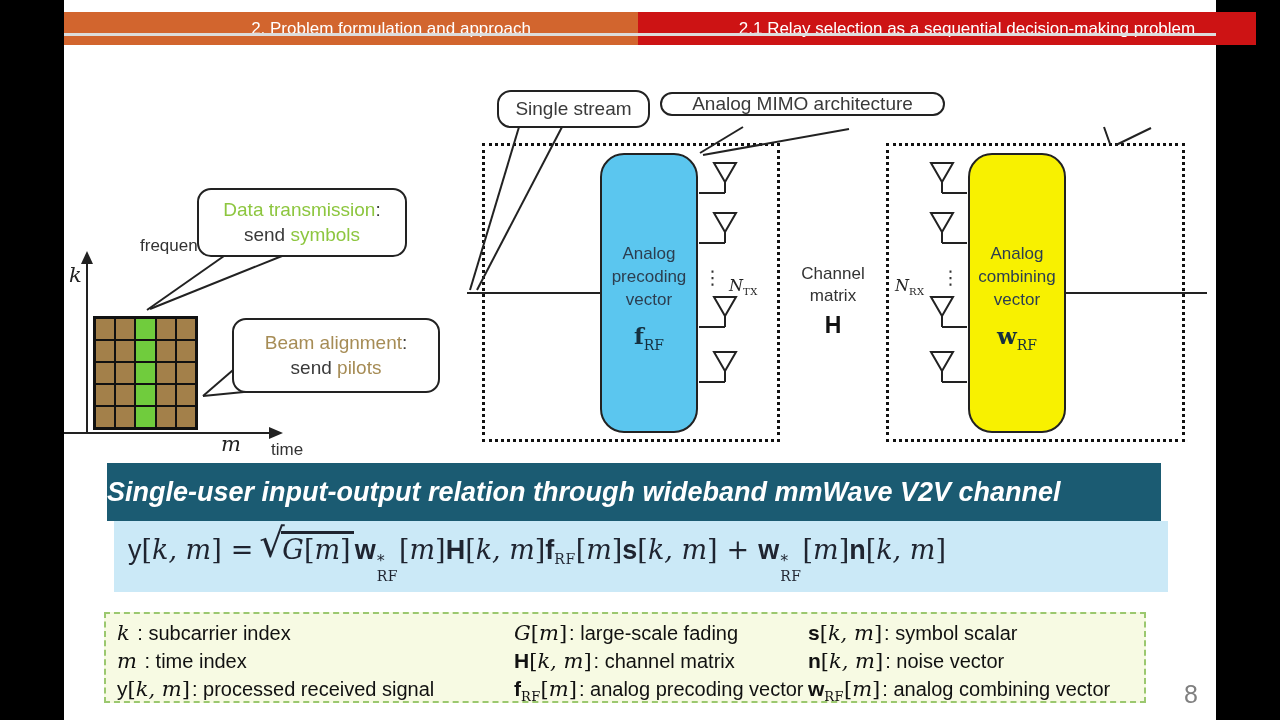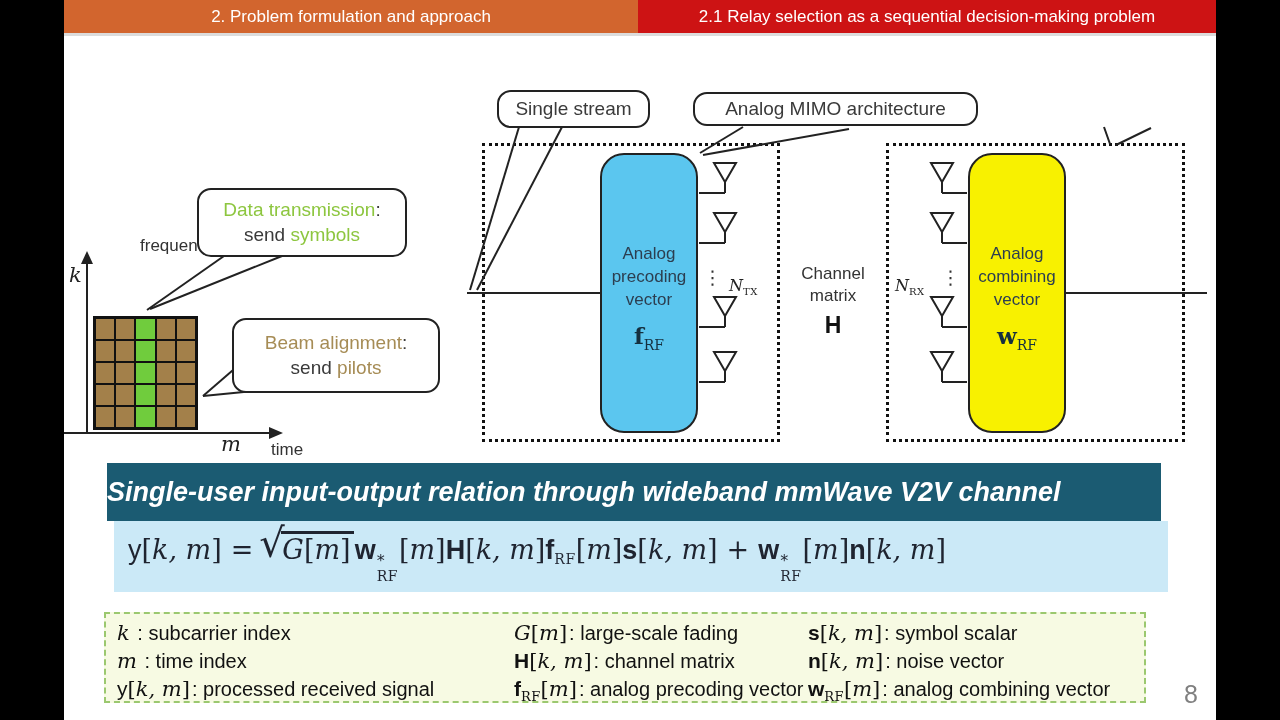--- a/index.html
+++ b/index.html
@@ -2,22 +2,22 @@
 <html style="--letterbox: #000000; --orange-bar: #d2652e; --red-bar: #cd1314; --title: #1a6190; --banner-bg: #1b5b72; --banner-text: #ffffff; --equation-bg: #cbe9f7; --legend-bg: #f7fae3; --legend-border: #9bc86f; --tx-box: #5bc6ef; --rx-box: #f8f100; --grid-brown: #a3804a; --grid-green: #70cc3d; --green-text: #8dc63f; --tan-text: #a68c55;"><head>
 <meta charset="utf-8">
 <style>
   html,body{margin:0;padding:0;background:#000;}
   .page{position:relative;width:1280px;height:720px;background:#fff;overflow:hidden;
         font-family:"Liberation Sans",sans-serif;color:#222;}
   .letterbox{position:absolute;top:0;height:720px;width:64px;background:var(--letterbox,#000);}
   .lb-left{left:0;} .lb-right{left:1216px;}
 
   
-  .hbar{position:absolute;top:0;height:33px;display:flex;align-items:center;justify-content:center;
-        color:#fff;font-size:17px;}
+  .hbar{position:absolute;top:12px;height:33px;display:flex;align-items:center;justify-content:center;
+        color:#fff;font-size:17px;padding-left:40px;}
   .hbar-orange{left:64px;width:574px;background:var(--orange-bar);}
   .hbar-red{left:638px;width:578px;background:var(--red-bar);}
   .hshadow{position:absolute;left:64px;top:33px;width:1152px;height:3px;background:#dcdcdc;}
 
   .title{position:absolute;left:124px;top:56px;font-size:42px;font-weight:bold;color:var(--title);letter-spacing:0.5px;}
 
   
   .axis-label{position:absolute;font-size:17px;color:#333;}
   .math-label{position:absolute;font-family:"DejaVu Serif",serif;font-style:italic;font-size:21px;color:#222;}
   .tfgrid{position:absolute;left:93px;top:316px;width:105px;height:114px;display:grid;border:2px solid #111;box-sizing:border-box;}
@@ -203,21 +203,21 @@
   </div>
 
   <div class="callout" style="left:232px;top:318px;width:208px;height:75px;">
     <div><span class="hl-tan">Beam alignment</span><span>:</span></div>
     <div><span>send </span><span class="hl-tan">pilots</span></div>
   </div>
 
   <div class="callout" style="left:497px;top:90px;width:153px;height:38px;">
     <div>Single stream</div>
   </div>
-  <div class="callout" style="left:693px;top:92px;width:285px;height:34px;">
+  <div class="callout" style="left:660px;top:92px;width:285px;height:24px;">
     <div>Analog MIMO architecture</div>
   </div>
 
   <div class="dotted-box" style="left:482px;top:143px;width:298px;height:299px;"></div>
   <div class="dotted-box" style="left:886px;top:143px;width:299px;height:299px;"></div>
 
   <div class="rf-box" style="left:600px;top:153px;background:var(--tx-box);">
     <div class="bline">Analog</div>
     <div class="bline">precoding</div>
     <div class="bline">vector</div>

